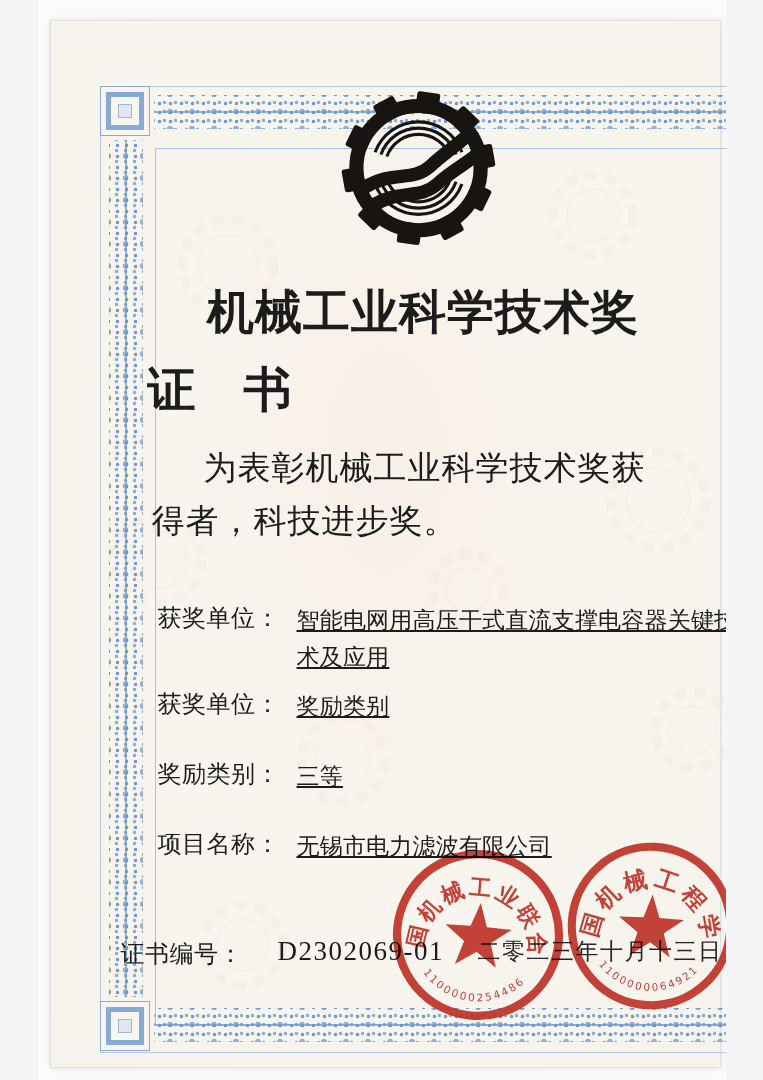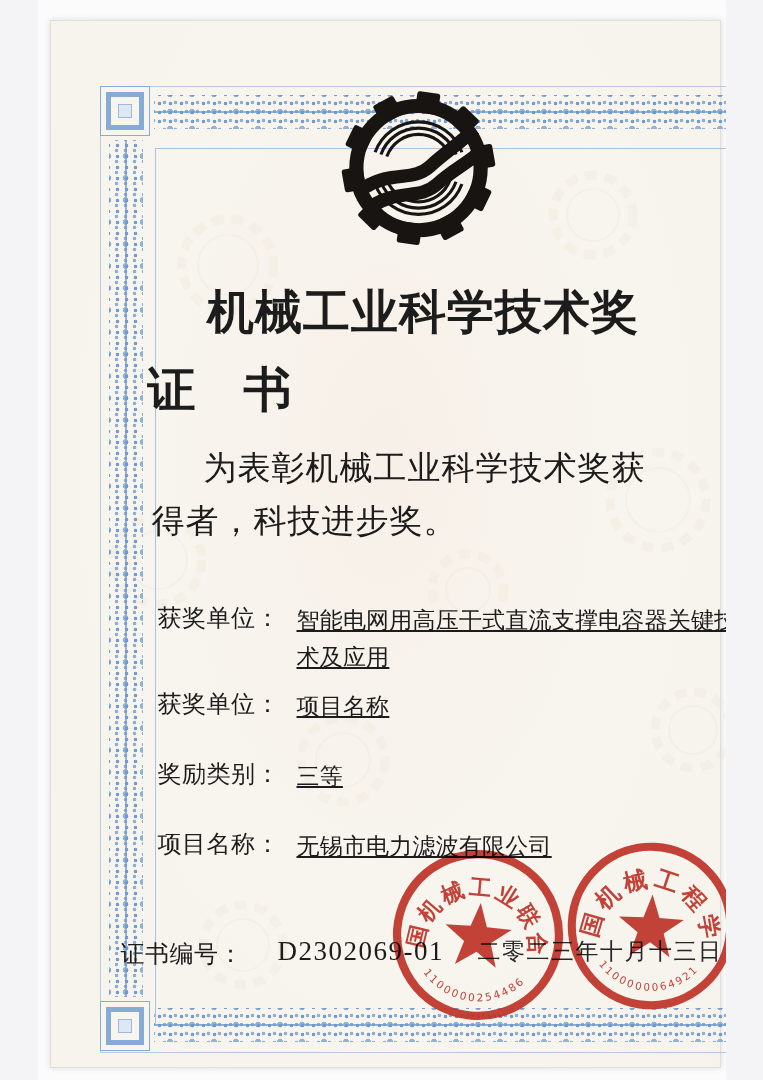--- a/index.html
+++ b/index.html
@@ -157,21 +157,21 @@
       <span class="l1">为表彰机械工业科学技术奖获</span>
       <span class="l2">得者，科技进步奖。</span>
     </div>
 
     <div class="field-row row1">
       <span class="f-label">获奖单位：</span>
       <span class="f-value">智能电网用高压干式直流支撑电容器关键技术及应用</span>
     </div>
     <div class="field-row row2">
       <span class="f-label">获奖单位：</span>
-      <span class="f-value">项目名称</span>
+      <span class="f-value">奖励类别</span>
     </div>
     <div class="field-row row3">
       <span class="f-label">奖励类别：</span>
       <span class="f-value">三等</span>
     </div>
     <div class="field-row row4">
       <span class="f-label">项目名称：</span>
       <span class="f-value">无锡市电力滤波有限公司</span>
     </div>
 

